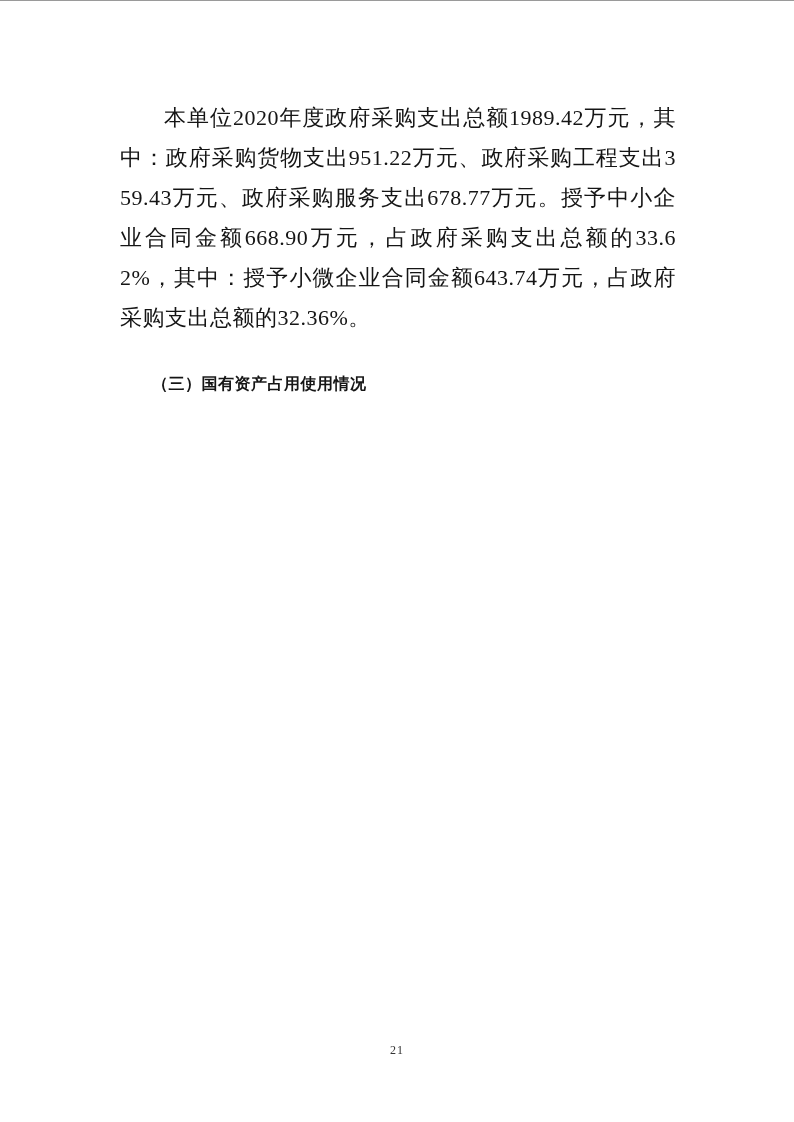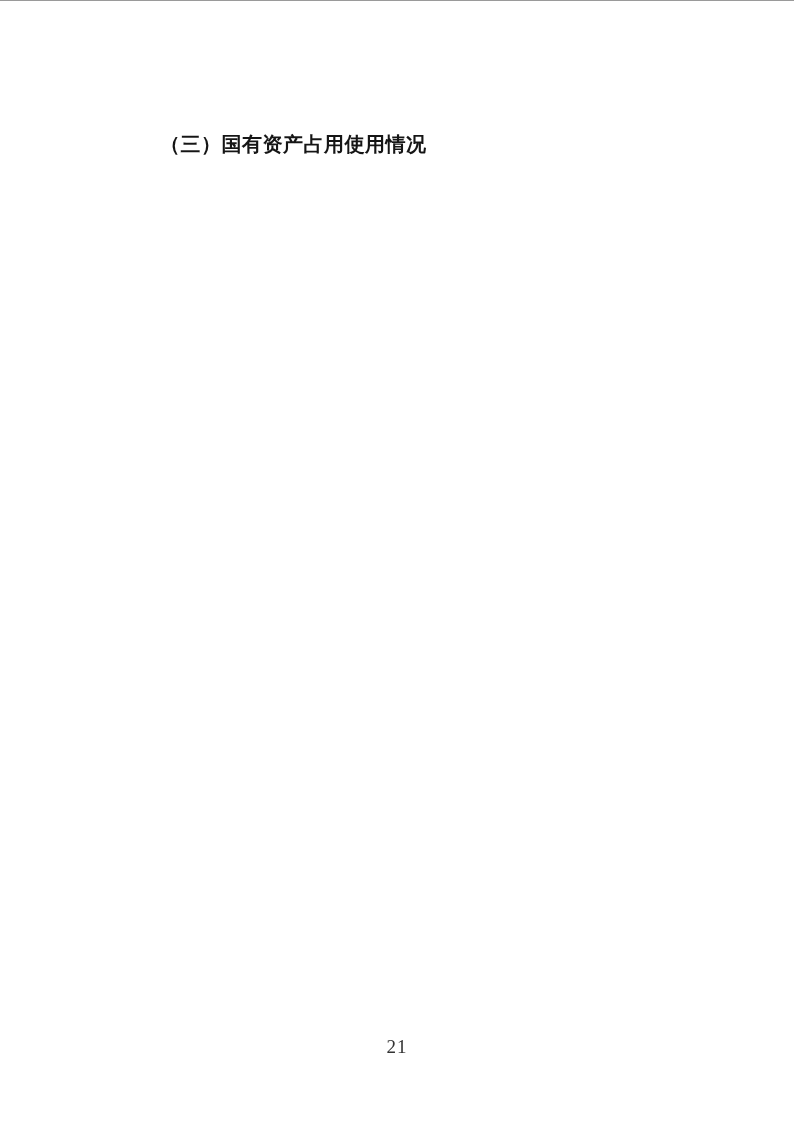--- a/index.html
+++ b/index.html
@@ -30,43 +30,44 @@
   .body-paragraph {
     font-size: 22px;
     line-height: 40px;
     text-align: justify;
     text-justify: inter-character;
     text-indent: 2em;
     letter-spacing: 0.5px;
     word-break: break-all;
   }
   .section-heading {
-    font-size: 20px;
+    font-size: 16px;
     line-height: 40px;
     font-weight: bold;
     text-indent: 2em;
     margin-top: 26px;
     margin-bottom: 18px;
     letter-spacing: 0.5px;
   }
   .page-number {
     position: absolute;
     bottom: 64px;
     left: 0;
     width: 794px;
     text-align: center;
-    font-size: 19px;
+    font-size: 12px;
     color: #333333;
     letter-spacing: 1px;
   }
 </style>
 </head>
 <body>
 
 <div class="page">
   <div class="content">
+    <p class="body-paragraph">本单位2020年度政府采购支出总额1989.42万元，其中：政府采购货物支出951.22万元、政府采购工程支出359.43万元、政府采购服务支出678.77万元。授予中小企业合同金额668.90万元，占政府采购支出总额的33.62%，其中：授予小微企业合同金额643.74万元，占政府采购支出总额的32.36%。</p>
 
     <h3 class="section-heading">（三）国有资产占用使用情况</h3>
 
   </div>
 
   <div class="page-number">21</div>
 </div>
 
 </body></html>

